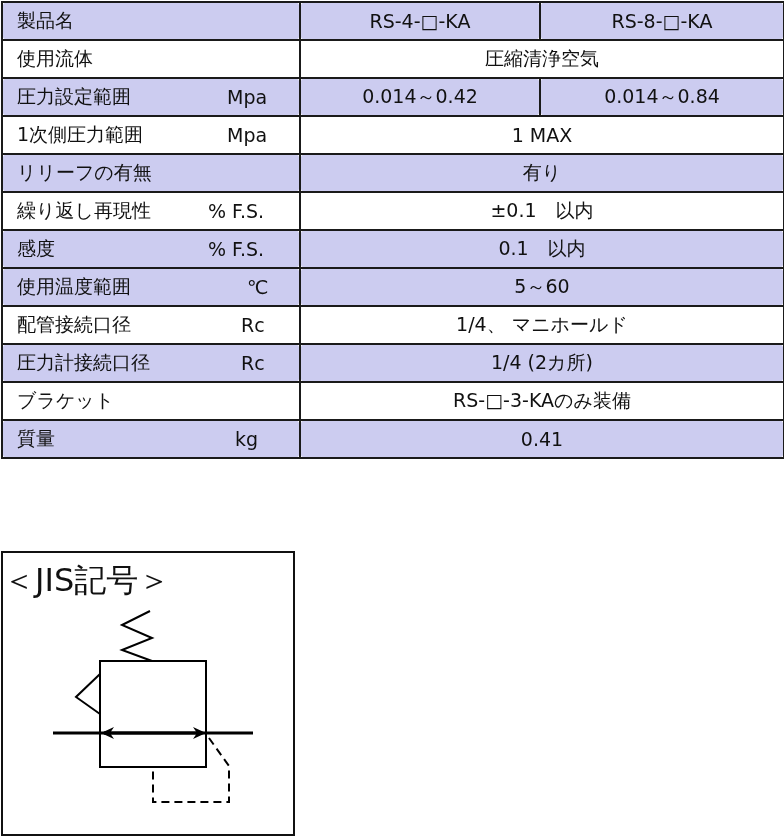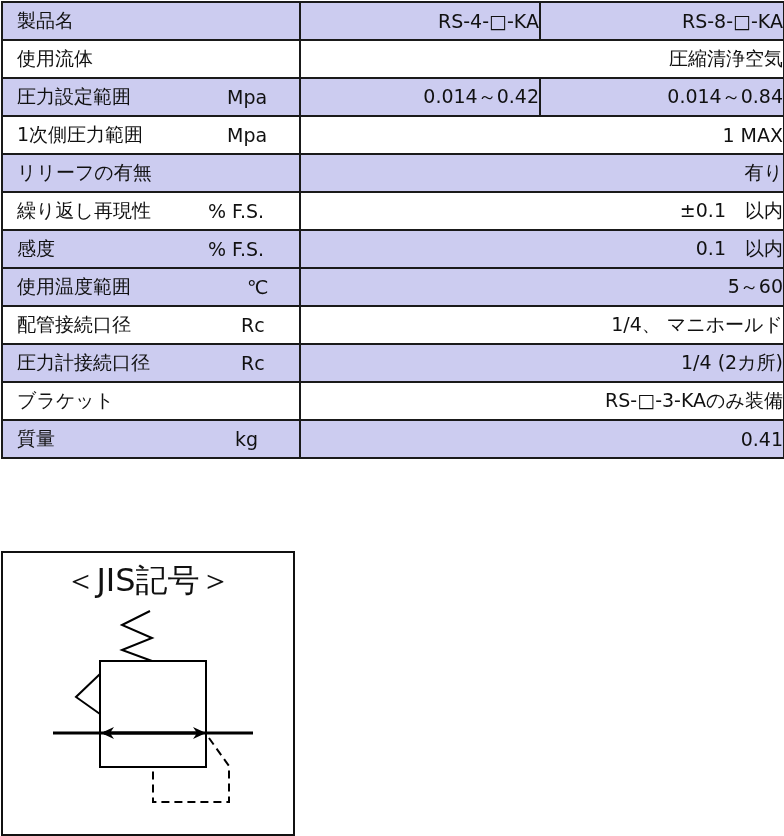--- a/index.html
+++ b/index.html
@@ -2,30 +2,30 @@
 <html><head>
   <meta charset="utf-8">
   <style>
     html, body { margin: 0; padding: 0; background: #ffffff; }
     body { width: 784px; height: 836px; position: relative; overflow: hidden;
       font-family: "DejaVu Sans", "Liberation Sans", sans-serif; color: #111; }
     table.spec { position: absolute; left: 1px; top: 1px; border-collapse: collapse;
       table-layout: fixed; width: 782px; }
     table.spec td { border: 2px solid #1a1a1a; height: 36px; padding: 0; font-size: 19px;
       vertical-align: middle; white-space: nowrap; overflow: hidden; }
-    table.spec tr.shaded td { background: #ccccf0; }
+    table.spec tr.shaded td { background: #ccccf0; border-radius: 6px; }
     table.spec tr.plain td { background: #ffffff; }
     td.label { position: relative; padding-left: 14px !important; }
     td.label .unit { position: absolute; left: 0; width: 100%; top: 0; height: 100%;
       display: flex; align-items: center; pointer-events: none; text-align: right; }
     td.label .unit span { position: absolute; }
-    td.val { text-align: right; }
+    td.val { text-align: center; }
     .jis-box { position: absolute; left: 1px; top: 551px; width: 290px; height: 281px;
       border: 2px solid #111; background: #fff; }
-    .jis-title { position: absolute; left: 0; top: 6px; width: 100%; text-align: center;
+    .jis-title { position: absolute; left: 0; top: 6px; width: 100%; 
       font-size: 32px; letter-spacing: 0px; }
     svg.jis { position: absolute; left: 0; top: 0; }
   </style>
 </head>
 <body>
 
 <table class="spec">
   <colgroup>
     <col style="width:298px">
     <col style="width:240px">

